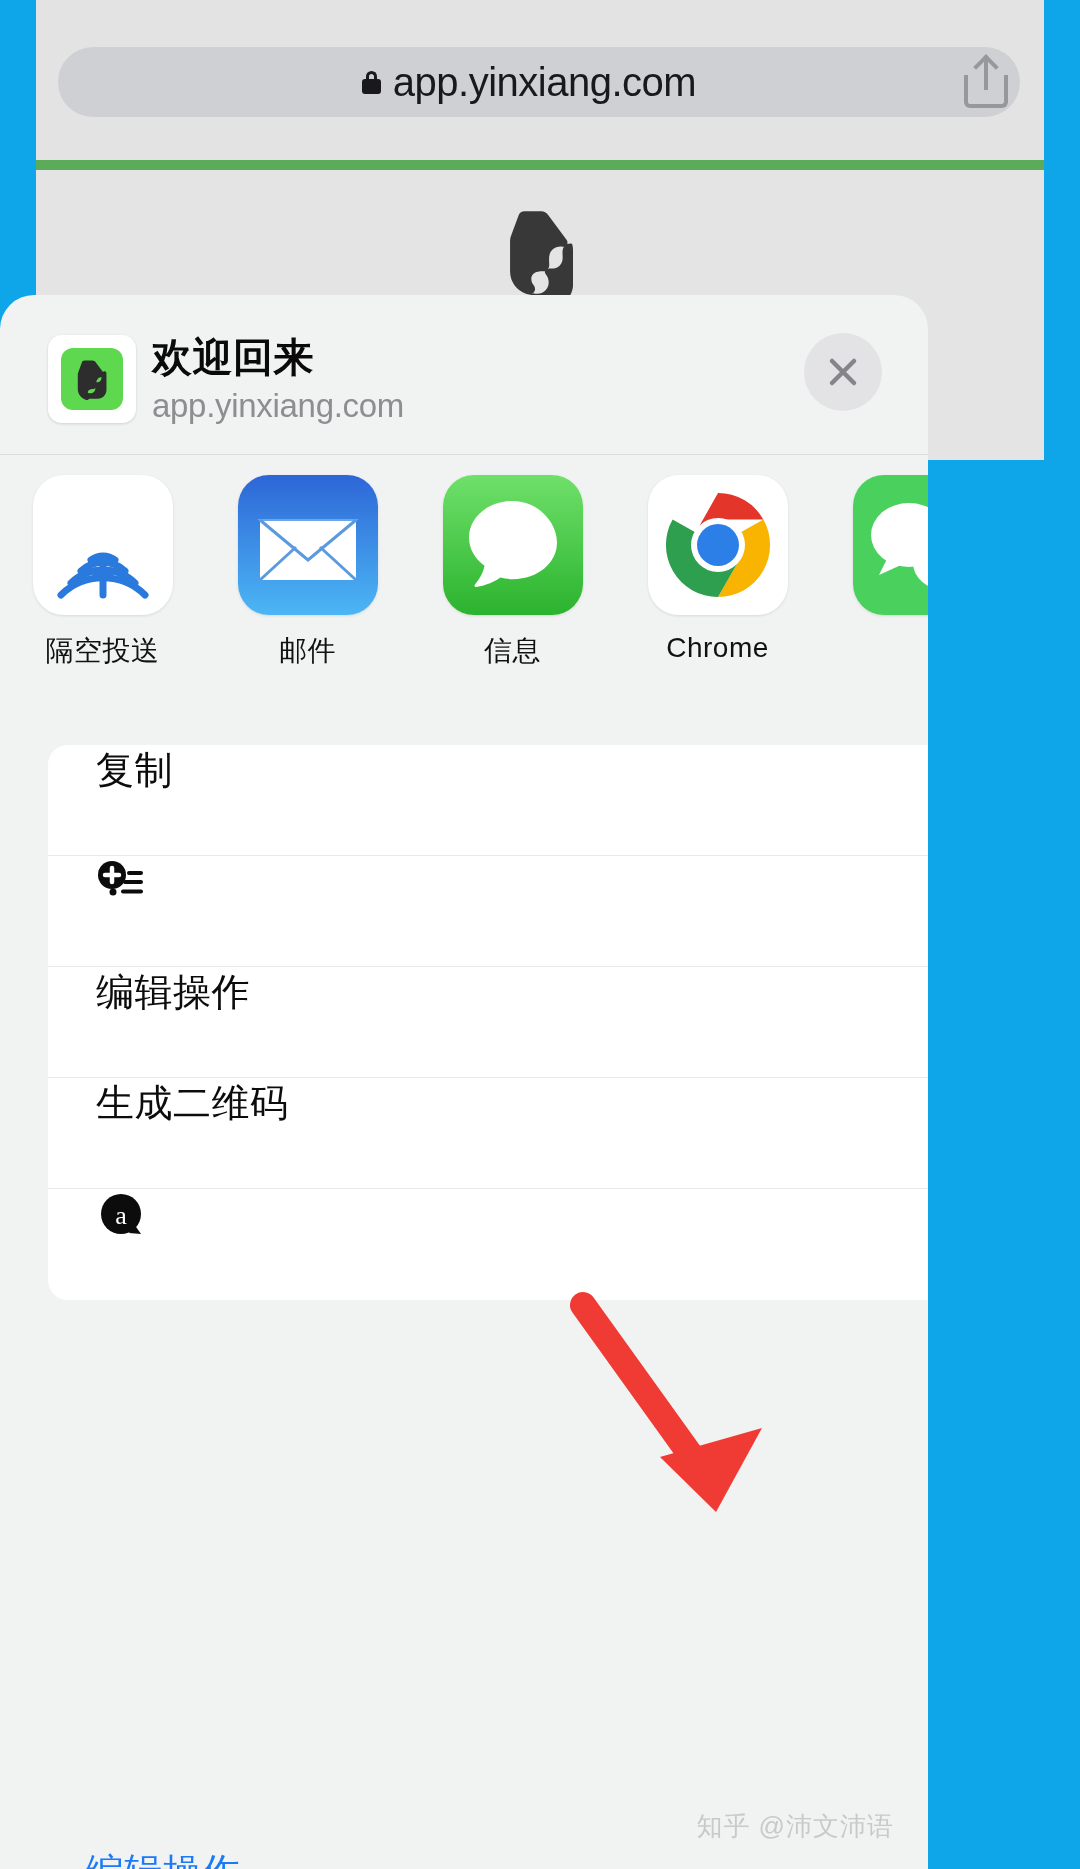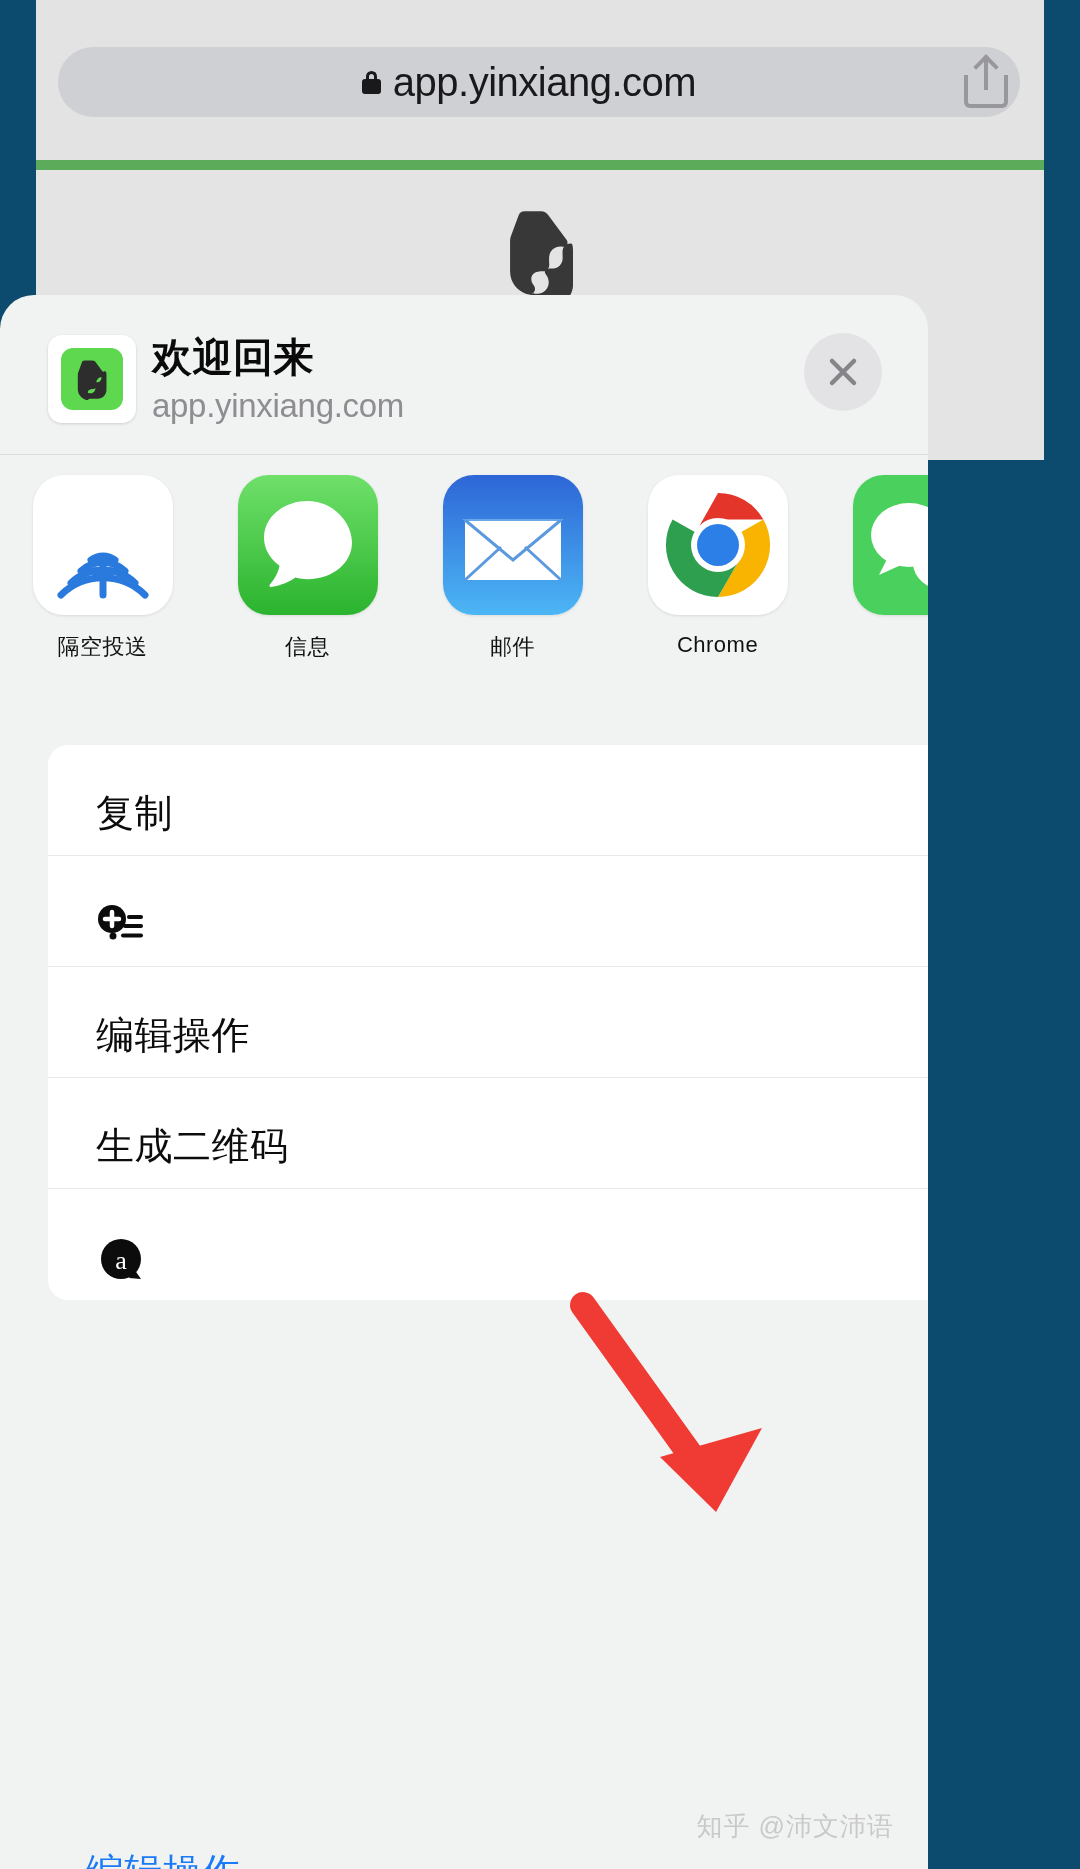--- a/index.html
+++ b/index.html
@@ -12,21 +12,21 @@
     height: 1869px;
     overflow: hidden;
     font-family: "Liberation Sans", "DejaVu Sans", sans-serif;
     -webkit-font-smoothing: antialiased;
   }
 
   #screen {
     position: relative;
     width: 1080px;
     height: 1869px;
-    background: #0c4a6e;
+    background: #0ea5e9;
     overflow: hidden;
   }
 
   
   .browser {
     position: absolute;
     left: 36px;
     top: 0;
     width: 1008px;
     height: 460px;
@@ -239,42 +239,42 @@
     width: 140px;
     height: 140px;
     border-radius: 31px;
     overflow: hidden;
     position: relative;
     box-shadow: 0 1px 3px rgba(0,0,0,0.10);
     background: #fff;
   }
   .tile-label {
     margin-top: 17px;
-    font-size: 22px;
+    font-size: 28px;
     color: #111;
     letter-spacing: 0.5px;
     white-space: nowrap;
     text-align: right;
   }
 
   
   .action-card {
     position: absolute;
     left: 48px;
     top: 450px;
     width: 984px;
     background: #ffffff;
     border-radius: 20px;
     overflow: hidden;
   }
   .action-row {
     position: relative;
     height: 111px;
     display: flex;
-    align-items: flex-end;
+    align-items: flex-start;
     justify-content: space-between;
     padding: 0 46px 16px 48px;
     box-sizing: border-box;
     border-bottom: 1.5px solid #e9e9ea;
   }
   .action-row:last-child { border-bottom: none; }
   .action-row.highlighted {
     background: #f9918f;
   }
   .action-label {
@@ -378,36 +378,20 @@
               <path d="M48 96 A32 32 0 0 1 92 96"></path>
               <path d="M38 108 A46 46 0 0 1 102 108"></path>
               <path d="M28 120 A60 60 0 0 1 112 120"></path>
               <path d="M58 85 A20 20 0 0 1 82 85"></path>
             </g>
             <path d="M70 120 L70 82" stroke="#2a7ade" stroke-width="7" stroke-linecap="round"></path>
             <path d="M56 104 L70 88 L84 104 Z" fill="#2a7ade"></path>
           </svg>
         </div>
         <div class="tile-label">隔空投送</div>
-      </div>
-
-      <div class="app-tile">
-        <div class="tile-icon">
-          <svg width="140" height="140" viewBox="0 0 140 140">
-            <defs>
-              <linearGradient id="msgG" x1="0" y1="0" x2="0" y2="1">
-                <stop offset="0" stop-color="#6fe06a"></stop>
-                <stop offset="1" stop-color="#2bb32e"></stop>
-              </linearGradient>
-            </defs>
-            <rect width="140" height="140" fill="url(#msgG)"></rect>
-            <path fill="#ffffff" d="M70 26c-25 0-44 16.3-44 36.6 0 11.4 6 21.5 15.5 28.2-1.3 7.3-5.3 13.8-9.6 18.6-1 1.1-.2 2.8 1.3 2.6 10.3-1.4 18.7-5.4 24.2-9.4 4 1 8.2 1.6 12.6 1.6 25 0 44-16.3 44-36.6S95 26 70 26z"></path>
-          </svg>
-        </div>
-        <div class="tile-label">信息</div>
       </div>
 
       <div class="app-tile">
         <div class="tile-icon">
           <svg width="140" height="140" viewBox="0 0 140 140">
             <defs>
               <linearGradient id="mailG" x1="0" y1="0" x2="0" y2="1">
                 <stop offset="0" stop-color="#2d66d6"></stop>
                 <stop offset="1" stop-color="#4cb6f5"></stop>
               </linearGradient>
@@ -416,20 +400,36 @@
             <rect x="22" y="45" width="96" height="60" fill="#ffffff"></rect>
             <path d="M22 45 L70 85 L118 45 Z" fill="#ffffff" stroke="#6aa7e8" stroke-width="2"></path>
             <path d="M22 45 L70 85 L118 45" fill="none" stroke="#5b9ade" stroke-width="3"></path>
             <path d="M22 105 L58 72 M118 105 L82 72" stroke="#5b9ade" stroke-width="3" fill="none"></path>
           </svg>
         </div>
         <div class="tile-label">邮件</div>
       </div>
 
       <div class="app-tile">
+        <div class="tile-icon">
+          <svg width="140" height="140" viewBox="0 0 140 140">
+            <defs>
+              <linearGradient id="msgG" x1="0" y1="0" x2="0" y2="1">
+                <stop offset="0" stop-color="#6fe06a"></stop>
+                <stop offset="1" stop-color="#2bb32e"></stop>
+              </linearGradient>
+            </defs>
+            <rect width="140" height="140" fill="url(#msgG)"></rect>
+            <path fill="#ffffff" d="M70 26c-25 0-44 16.3-44 36.6 0 11.4 6 21.5 15.5 28.2-1.3 7.3-5.3 13.8-9.6 18.6-1 1.1-.2 2.8 1.3 2.6 10.3-1.4 18.7-5.4 24.2-9.4 4 1 8.2 1.6 12.6 1.6 25 0 44-16.3 44-36.6S95 26 70 26z"></path>
+          </svg>
+        </div>
+        <div class="tile-label">信息</div>
+      </div>
+
+      <div class="app-tile">
         <div class="tile-icon" style="background:#fff;">
           <svg width="140" height="140" viewBox="0 0 140 140">
             <circle cx="70" cy="70" r="52" fill="#fff"></circle>
             <path d="M70 18 A52 52 0 0 1 115.4 44.5 L70 44.5 A25.5 25.5 0 0 0 47.7 57.5 Z" fill="#e4352b"></path>
             <path d="M115.4 44.5 A52 52 0 0 1 70 122 L92.3 83.2 A25.5 25.5 0 0 0 92.3 57.5 Z" fill="#f8b400"></path>
             <path d="M70 122 A52 52 0 0 1 24.6 44.5 L47.7 57.5 A25.5 25.5 0 0 0 92.3 83.2 Z" fill="#2e9e4f"></path>
             <circle cx="70" cy="70" r="27" fill="#fff"></circle>
             <circle cx="70" cy="70" r="21" fill="#2d7fe8"></circle>
           </svg>
         </div>

